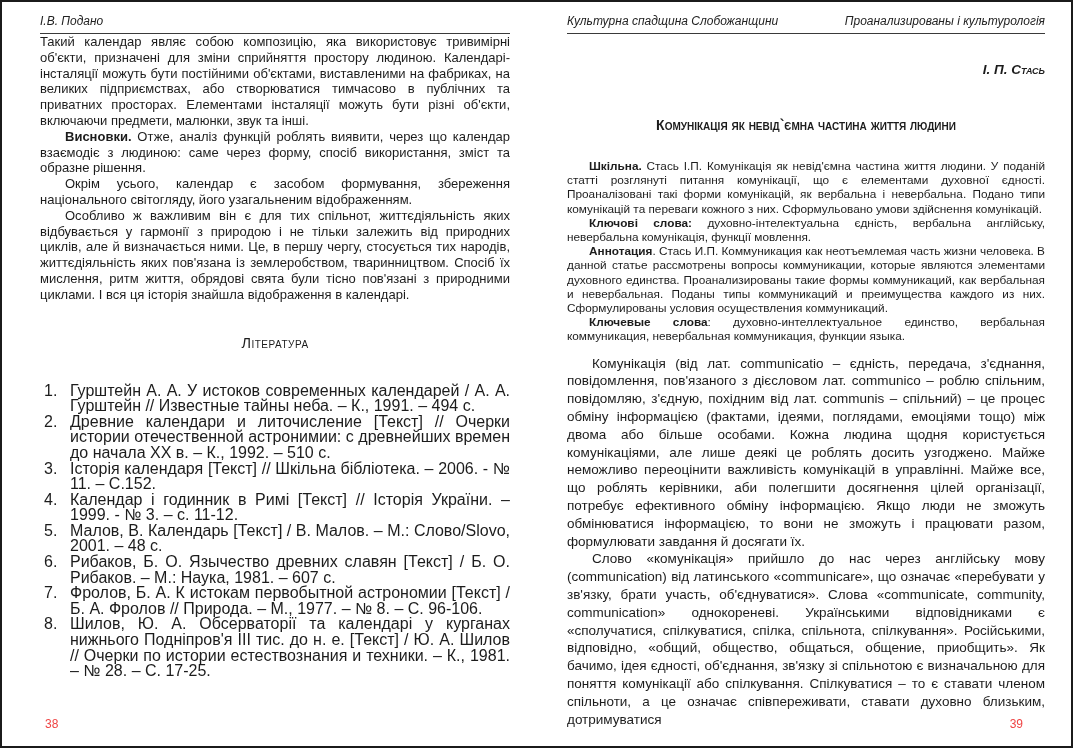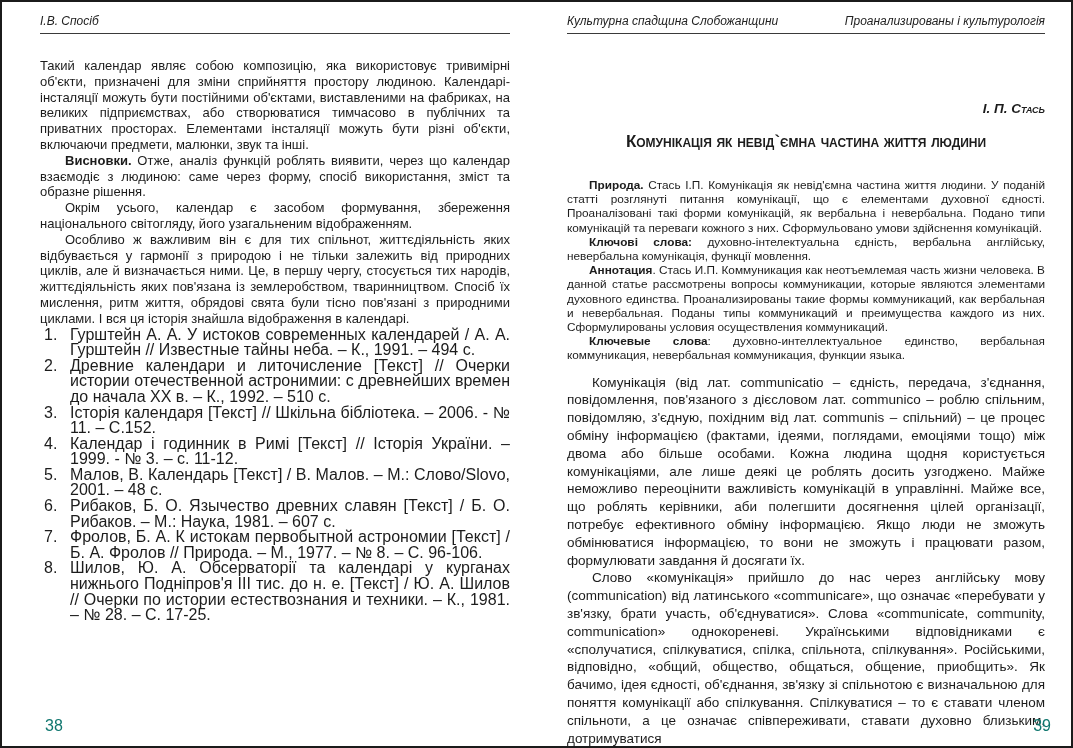--- a/index.html
+++ b/index.html
@@ -18,21 +18,21 @@
   #right-page { left:565px; width:478px; }
 
   .pg-header {
     display:flex; justify-content:space-between;
     font-style:italic; font-size:12px; color:#222;
     border-bottom:1px solid #3a3a3a;
     padding-bottom:5px;
   }
   .pg-header span { white-space:nowrap; }
 
-  .body-text { margin-top:24px; font-size:13px; line-height:15.8px; }
+  .body-text { margin-top:0; font-size:13px; line-height:15.8px; }
   .body-text p { margin:0; text-align:justify; }
   .ind { text-indent:25px; }
 
   .lit-heading {
     text-align:center;
     font-variant:small-caps;
     font-size:14.5px;
     letter-spacing:0.5px;
     margin:32px 0 32px 0;
     font-weight:normal;
@@ -53,55 +53,56 @@
     counter-increment:ref;
     content:counter(ref) ".";
     position:absolute; left:-26px;
   }
 
   .article-author {
     text-align:right;
     font-weight:bold; font-style:italic;
     font-variant:small-caps;
     font-size:13.5px;
-    margin-top:67px;
+    margin-top:28px;
   }
   .article-title {
     text-align:center;
     font-weight:bold;
     font-variant:small-caps;
-    font-size:17px;
-    margin-top:16px;
+    font-size:14px;
+    margin-top:40px;
   }
   .abstract-block { margin-top:26px; font-size:11.8px; line-height:14.2px; }
   .abstract-block p { margin:0; text-align:justify; text-indent:22px; }
   .main-text { margin-top:11px; font-size:13.5px; line-height:17.8px; }
   .main-text p { margin:0; text-align:justify; text-indent:25px; }
 
-  .page-num { position:absolute; top:715px; font-size:16px; color:#0f766e; }
+  .page-num { position:absolute; top:715px; font-size:12px; color:#ef4444; }
   #page-num-left  { left:43px; }
-  #page-num-right { right:20px; }
+  #page-num-right { right:48px; }
 </style>
 </head>
 <body>
 
 <div id="spread">
 
   <div class="page" id="left-page">
     <div class="pg-header">
-      <span>І.В. Спосіб</span>
+      <span>І.В. Подано</span>
     </div>
 
     <div class="body-text">
       <p>Такий календар являє собою композицію, яка використовує тривимірні об'єкти, призначені для зміни сприйняття простору людиною. Календарі-інсталяції можуть бути постійними об'єктами, виставленими на фабриках, на великих підприємствах, або створюватися тимчасово в публічних та приватних просторах. Елементами інсталяції можуть бути різні об'єкти, включаючи предмети, малюнки, звук та інші.</p>
       <p class="ind"><b>Висновки.</b><span> Отже, аналіз функцій роблять виявити, через що календар взаємодіє з людиною: саме через форму, спосіб використання, зміст та образне рішення.</span></p>
       <p class="ind">Окрім усього, календар є засобом формування, збереження національного світогляду, його узагальненим відображенням.</p>
       <p class="ind">Особливо ж важливим він є для тих спільнот, життєдіяльність яких відбувається у гармонії з природою і не тільки залежить від природних циклів, але й визначається ними. Це, в першу чергу, стосується тих народів, життєдіяльність яких пов'язана із землеробством, тваринництвом. Спосіб їх мислення, ритм життя, обрядові свята були тісно пов'язані з природними циклами. І вся ця історія знайшла відображення в календарі.</p>
     </div>
 
+    <h3 class="lit-heading">Література</h3>
 
     <ol class="refs">
       <li>Гурштейн А. А. У истоков современных календарей / А. А. Гурштейн // Известные тайны неба. – К., 1991. – 494 с.</li>
       <li>Древние календари и литочисление [Текст] // Очерки истории отечественной астронимии: с древнейших времен до начала XX в. – К., 1992. – 510 с.</li>
       <li>Історія календаря [Текст] // Шкільна бібліотека. – 2006. - № 11. – С.152.</li>
       <li>Календар і годинник в Римі [Текст] // Історія України. – 1999. - № 3. – с. 11-12.</li>
       <li>Малов, В. Календарь [Текст] / В. Малов. – М.: Слово/Slovo, 2001. – 48 с.</li>
       <li>Рибаков, Б. О. Язычество древних славян [Текст] / Б. О. Рибаков. – М.: Наука, 1981. – 607 с.</li>
       <li>Фролов, Б. А. К истокам первобытной астрономии [Текст] / Б. А. Фролов // Природа. – М., 1977. – № 8. – С. 96-106.</li>
       <li>Шилов, Ю. А. Обсерваторії та календарі у курганах нижнього Подніпров'я ІІІ тис. до н. е. [Текст] / Ю. А. Шилов // Очерки по истории естествознания и техники. – К., 1981. – № 28. – С. 17-25.</li>
@@ -112,21 +113,21 @@
     <div class="pg-header">
       <span>Культурна спадщина Слобожанщини</span>
       <span>Проанализированы і культурологія</span>
     </div>
 
     <div class="article-author">І. П. Стась</div>
 
     <h2 class="article-title">Комунікація як невід`ємна частина життя людини</h2>
 
     <div class="abstract-block">
-      <p><b>Природа.</b><span> Стась І.П. Комунікація як невід'ємна частина життя людини. У поданій статті розглянуті питання комунікації, що є елементами духовної єдності. Проаналізовані такі форми комунікацій, як вербальна і невербальна. Подано типи комунікацій та переваги кожного з них. Сформульовано умови здійснення комунікацій.</span></p>
+      <p><b>Шкільна.</b><span> Стась І.П. Комунікація як невід'ємна частина життя людини. У поданій статті розглянуті питання комунікації, що є елементами духовної єдності. Проаналізовані такі форми комунікацій, як вербальна і невербальна. Подано типи комунікацій та переваги кожного з них. Сформульовано умови здійснення комунікацій.</span></p>
       <p><b>Ключові слова:</b><span> духовно-інтелектуальна єдність, вербальна англійську, невербальна комунікація, функції мовлення.</span></p>
       <p><b>Аннотация</b><span>. Стась И.П. Коммуникация как неотъемлемая часть жизни человека. В данной статье рассмотрены вопросы коммуникации, которые являются элементами духовного единства. Проанализированы такие формы коммуникаций, как вербальная и невербальная. Поданы типы коммуникаций и преимущества каждого из них. Сформулированы условия осуществления коммуникаций.</span></p>
       <p><b>Ключевые слова</b><span>: духовно-интеллектуальное единство, вербальная коммуникация, невербальная коммуникация, функции языка.</span></p>
     </div>
 
     <div class="main-text">
       <p>Комунікація (від лат. communicatio – єдність, передача, з'єднання, повідомлення, пов'язаного з дієсловом лат. communico – роблю спільним, повідомляю, з'єдную, похідним від лат. communis – спільний) – це процес обміну інформацією (фактами, ідеями, поглядами, емоціями тощо) між двома або більше особами. Кожна людина щодня користується комунікаціями, але лише деякі це роблять досить узгоджено. Майже неможливо переоцінити важливість комунікацій в управлінні. Майже все, що роблять керівники, аби полегшити досягнення цілей організації, потребує ефективного обміну інформацією. Якщо люди не зможуть обмінюватися інформацією, то вони не зможуть і працювати разом, формулювати завдання й досягати їх.</p>
       <p>Слово «комунікація» прийшло до нас через англійську мову (communication) від латинського «communicare», що означає «перебувати у зв'язку, брати участь, об'єднуватися». Слова «communicate, community, communication» однокореневі. Українськими відповідниками є «сполучатися, спілкуватися, спілка, спільнота, спілкування». Російськими, відповідно, «общий, общество, общаться, общение, приобщить». Як бачимо, ідея єдності, об'єднання, зв'язку зі спільнотою є визначальною для поняття комунікації або спілкування. Спілкуватися – то є ставати членом спільноти, а це означає співпереживати, ставати духовно близьким, дотримуватися</p>
     </div>
   </div>

